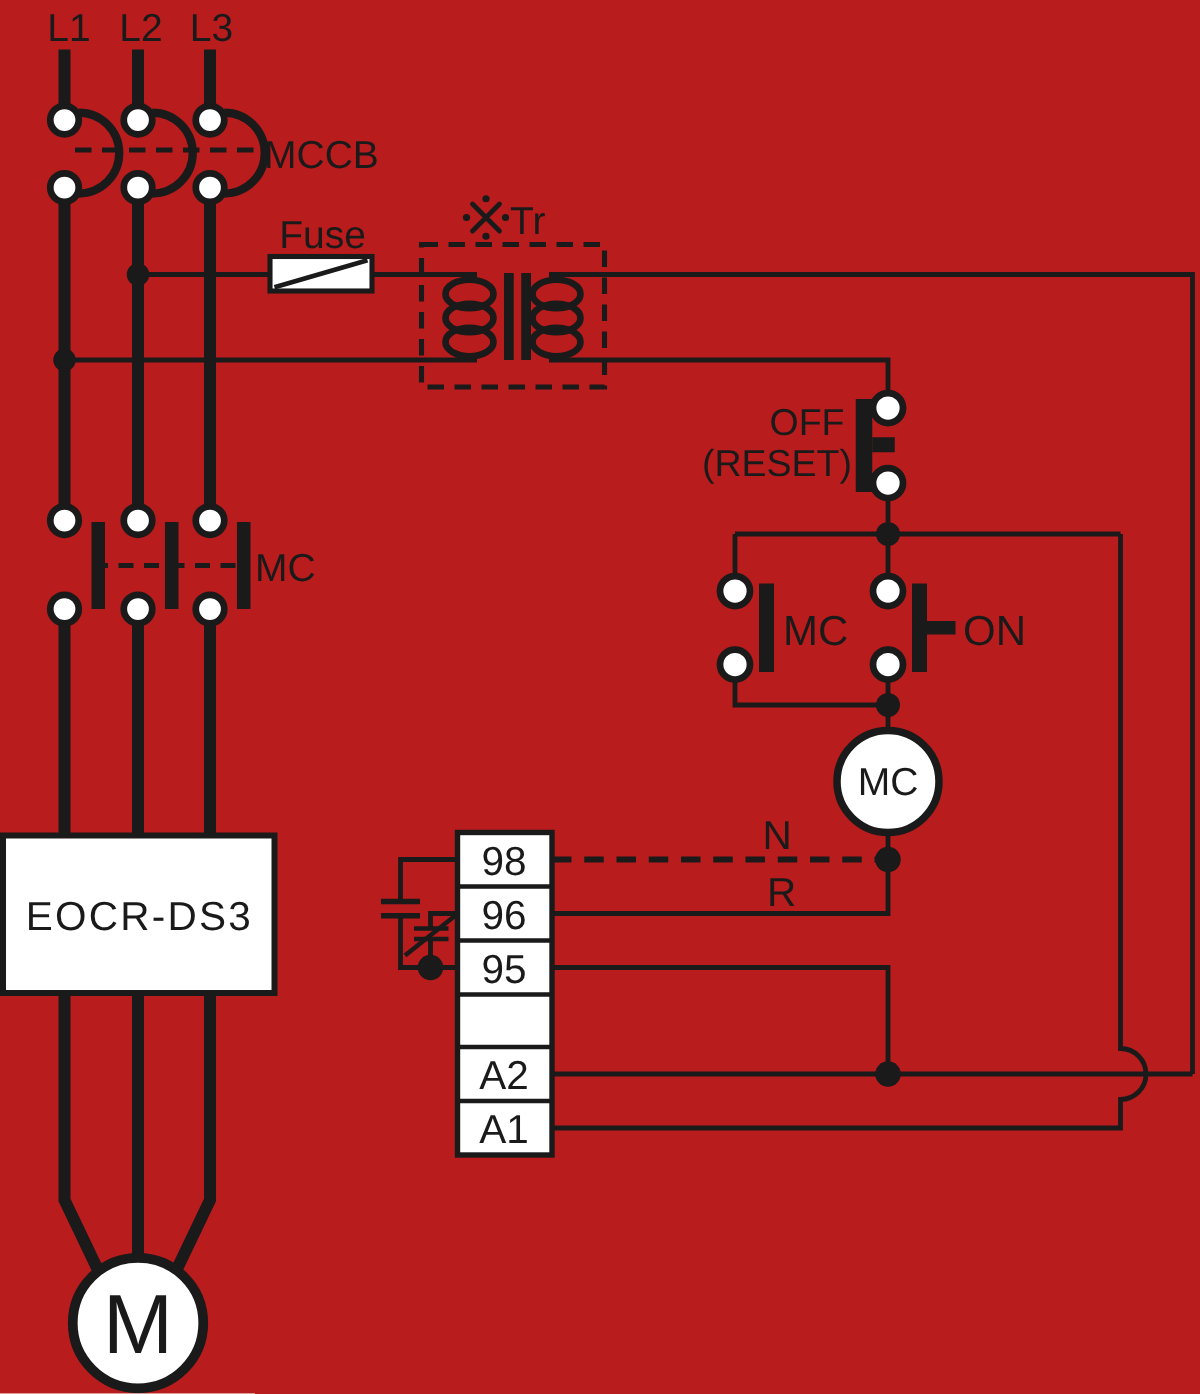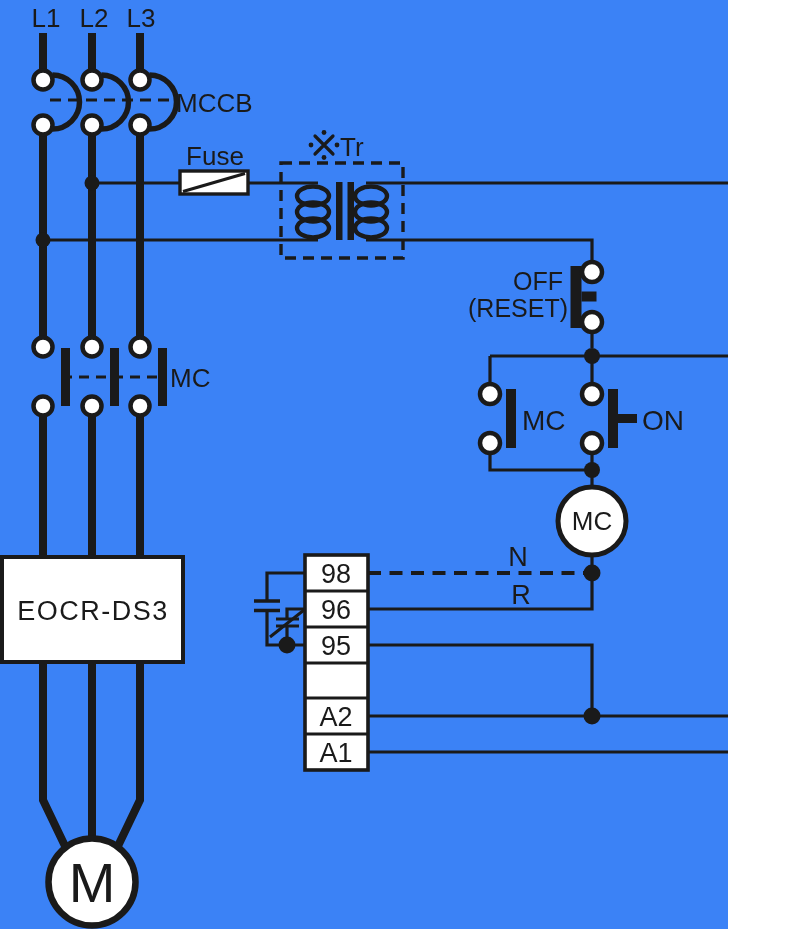--- a/index.html
+++ b/index.html
@@ -1,16 +1,16 @@
 <!DOCTYPE html>
 <html><head>
 <meta charset="utf-8">
 <style>
   html,body{margin:0;padding:0;background:#ffffff;}
-  .stage{width:728px;height:929px;background:#3b82f6;position:relative;overflow:hidden;}
+  .stage{width:800px;height:929px;background:#b91c1c;position:relative;overflow:hidden;}
   svg{display:block;}
   text{font-family:"Liberation Sans","DejaVu Sans",sans-serif;fill:#1a1a1a;}
   .lbl{font-size:26px;}
   .lbl27{font-size:27px;}
   .lbl28{font-size:28px;}
   .lbl25{font-size:25px;}
   .relaytxt{font-size:27px;letter-spacing:1.5px;}
   .motortxt{font-size:56px;}
   .wire{stroke:#1a1a1a;stroke-width:3.2;fill:none;}
   .wire4{stroke:#1a1a1a;stroke-width:4;fill:none;}

